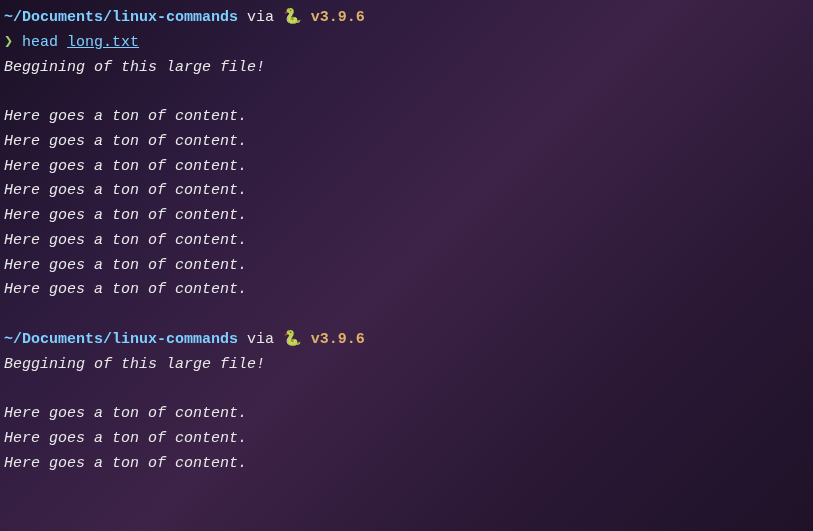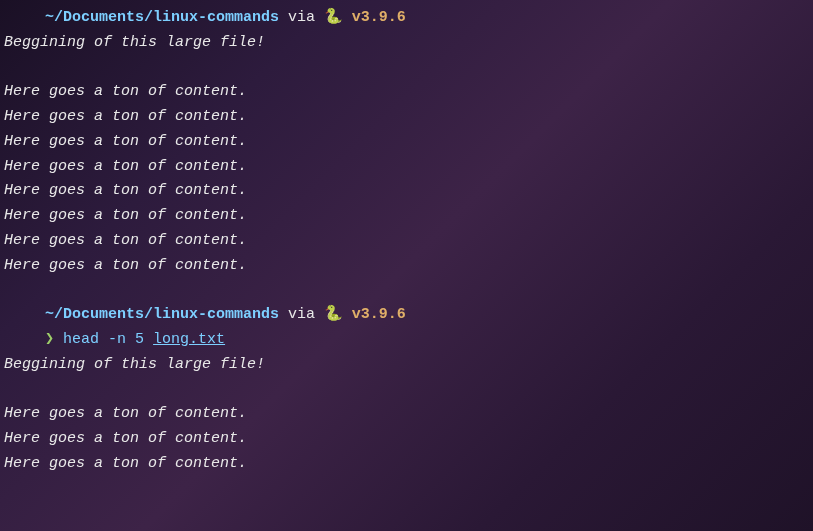--- a/index.html
+++ b/index.html
@@ -14,21 +14,20 @@
       font-family: 'Menlo', 'Consolas', 'Courier New', monospace;
       font-size: 15px;
       line-height: 1.65;
       color: #e8e8e8;
       padding: 6px 4px;
       overflow: hidden;
       font-weight: 500;
     }
     .prompt-line {
       white-space: nowrap;
-      margin-left: 41px;
     }
     .path {
       color: #7dcfff;
       font-weight: bold;
     }
     .via {
       color: #e8e8e8;
     }
     .snake {
       color: #e0af68;
@@ -60,39 +59,39 @@
       height: 1.65em;
     }
   </style>
 </head>
 <body>
 
 <div class="block">
   <div class="prompt-line">
     <span class="path">~/Documents/linux-commands</span><span class="via"> via </span><span class="snake">🐍 </span><span class="version">v3.9.6</span>
   </div>
+  <div class="prompt-line">
+    <span class="arrow">❯</span><span class="command"> head </span><span class="filename">long.txt</span>
+  </div>
   <div class="output" id="output1">Beggining of this large file!
 
 Here goes a ton of content.
 Here goes a ton of content.
 Here goes a ton of content.
 Here goes a ton of content.
 Here goes a ton of content.
 Here goes a ton of content.
 Here goes a ton of content.
 Here goes a ton of content.</div>
 </div>
 
 <div class="blank-line"></div>
 
 <div class="block">
   <div class="prompt-line">
     <span class="path">~/Documents/linux-commands</span><span class="via"> via </span><span class="snake">🐍 </span><span class="version">v3.9.6</span>
   </div>
-  <div class="prompt-line">
-    <span class="arrow">❯</span><span class="command"> head -n 5 </span><span class="filename">long.txt</span>
-  </div>
   <div class="output" id="output2">Beggining of this large file!
 
 Here goes a ton of content.
 Here goes a ton of content.
 Here goes a ton of content.</div>
 </div>
 
 </body></html>

